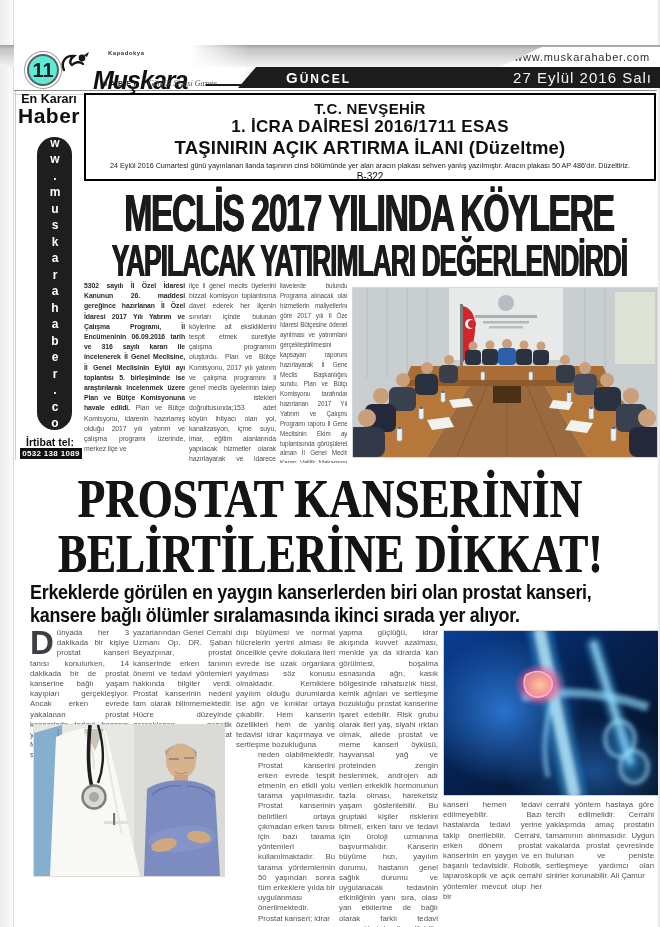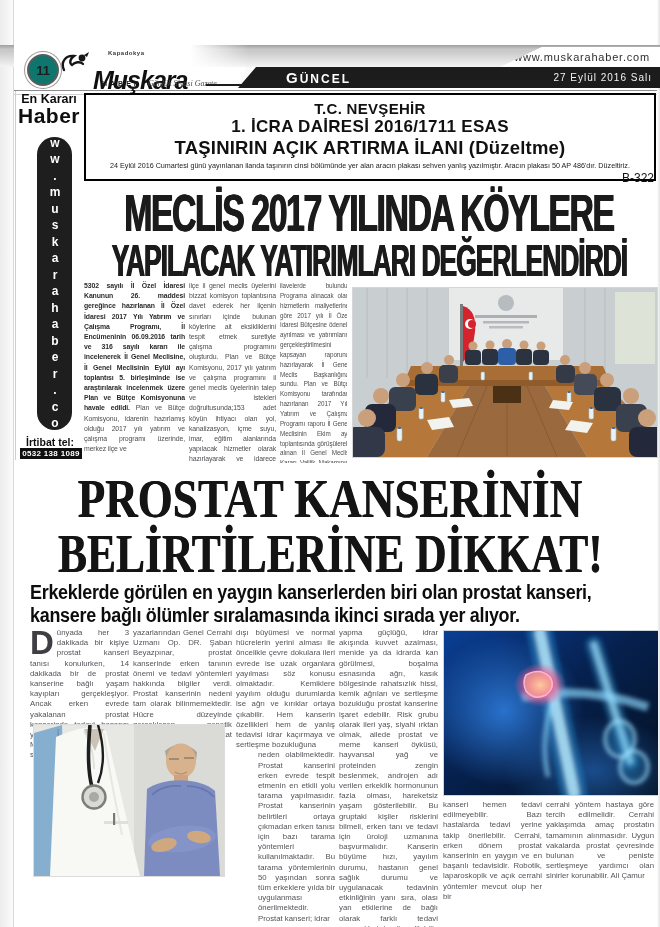--- a/index.html
+++ b/index.html
@@ -22,26 +22,26 @@
                    display:flex;align-items:center;justify-content:flex-end;padding-right:0;}
   .hdr-site{font-size:11px;letter-spacing:.8px;color:#2e2e2e;padding-right:10px;}
   .hdr-black{position:absolute;left:238px;top:67px;width:422px;height:21px;background:#1c1c1c;
              clip-path:polygon(18px 0,100% 0,100% 100%,0 100%);}
   .hdr-stripe{position:absolute;left:232px;top:67px;width:26px;height:21px;background:#fafafa;
               clip-path:polygon(55% 0,78% 0,45% 100%,22% 100%);}
   .hdr-guncel{position:absolute;left:286px;top:67px;height:14px;line-height:21px;color:#fff;
               font-weight:bold;font-size:12px;letter-spacing:2px;}
   .hdr-guncel::first-letter{font-size:15px;}
   .hdr-date{position:absolute;right:8px;top:67px;height:21px;line-height:21px;color:#f2f2f2;
-            font-size:10px;letter-spacing:1px;}
+            font-size:15px;letter-spacing:1px;}
   .hdr-rule{position:absolute;left:14px;top:90px;width:643px;height:3px;
             border-top:1px solid #8d8d8d;border-bottom:1px solid #d2d2d2;}
   .pg-circle{position:absolute;left:27px;top:54px;width:28px;height:28px;border-radius:50%;
              border:2px solid #5c5c5c;box-shadow:0 0 0 2px #fff,0 0 0 3px #9a9a9a;
-             display:flex;align-items:center;justify-content:center;font-weight:bold;font-size:13px;color:#1d1d1d;background:#0f766e;}
+             display:flex;align-items:center;justify-content:center;font-weight:bold;font-size:20px;color:#1d1d1d;background:#5eead4;}
   .logo-kapadokya{position:absolute;left:108px;top:50px;font-size:6px;font-weight:bold;color:#3a3a3a;letter-spacing:.5px;}
   .logo-main{position:absolute;left:93px;top:52px;font-size:25px;font-weight:bold;font-style:italic;
              letter-spacing:-1px;color:#101010;margin-top:14px;}
   .logo-haber{position:absolute;left:102px;top:80px;font-size:7px;font-weight:bold;letter-spacing:3px;color:#181818;}
   .logo-tagline{position:absolute;left:148px;top:79px;font-size:8px;font-style:italic;color:#4c4c4c;
                 font-family:"Liberation Serif",serif;}
   .logo-underline{position:absolute;left:206px;top:84px;width:38px;height:2px;background:#1c1c1c;}
   
   .sb-top{position:absolute;left:15px;top:93px;width:68px;text-align:center;color:#0e0e0e;}
   .sb-top .l1{font-size:12.5px;font-weight:bold;line-height:13px;}
@@ -53,21 +53,21 @@
   .sb-irtibat{position:absolute;left:15px;top:436px;width:70px;text-align:center;font-size:10.5px;font-weight:bold;color:#0e0e0e;}
   .sb-phone{position:absolute;left:20px;top:448px;width:62px;height:11px;background:#0f0f0f;color:#fff;
             font-size:8px;font-weight:bold;text-align:center;line-height:11px;letter-spacing:.3px;}
   
   .notice{position:absolute;left:84px;top:93px;width:568px;height:84px;border:2px solid #000000;background:#fff;
           text-align:center;color:#111;}
   .notice .n1{font-size:15px;font-weight:bold;margin-top:5px;letter-spacing:.3px;}
   .notice .n2{font-size:17px;font-weight:bold;letter-spacing:.3px;}
   .notice .n3{font-size:18.5px;font-weight:bold;letter-spacing:.2px;}
   .notice .nsmall{font-size:7.2px;color:#222;margin-top:2px;padding:0 3px;white-space:nowrap;overflow:hidden;}
-  .notice .ncode{font-size:12px;text-align:right;padding-right:0;margin-top:1px;}
+  .notice .ncode{font-size:10px;padding-right:0;margin-top:1px;}
   
   .h1wrap{position:absolute;left:80px;top:186px;width:578px;text-align:center;color:#1b1b1b;}
   .h1wrap .fit{display:flex;justify-content:center;}
   .h1l1{white-space:nowrap;font-weight:bold;font-size:47px;line-height:50px;letter-spacing:-2px;
         transform:scale(.72,1.1);transform-origin:center top;
         text-shadow:.7px 0 0 currentColor,-.7px 0 0 currentColor;}
   .h1l2{white-space:nowrap;font-weight:bold;font-size:40px;line-height:44px;letter-spacing:-1.5px;
         transform:scale(.66,1.1);transform-origin:center top;
         text-shadow:.7px 0 0 currentColor,-.7px 0 0 currentColor;}
   

